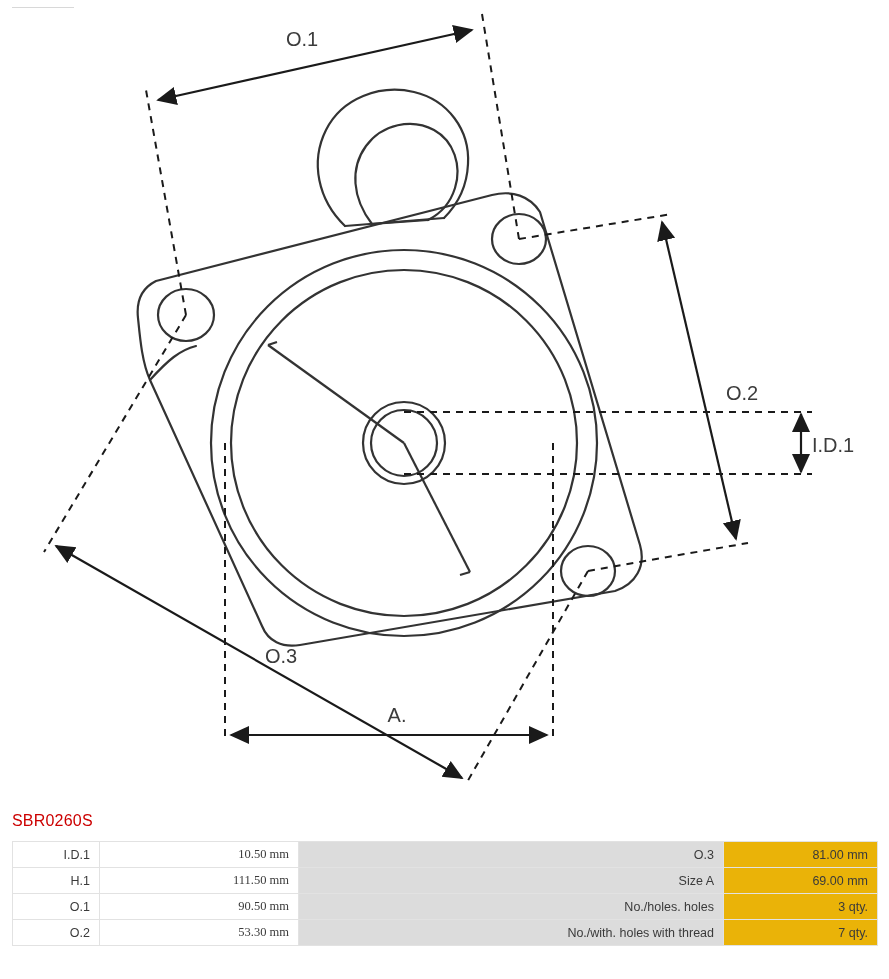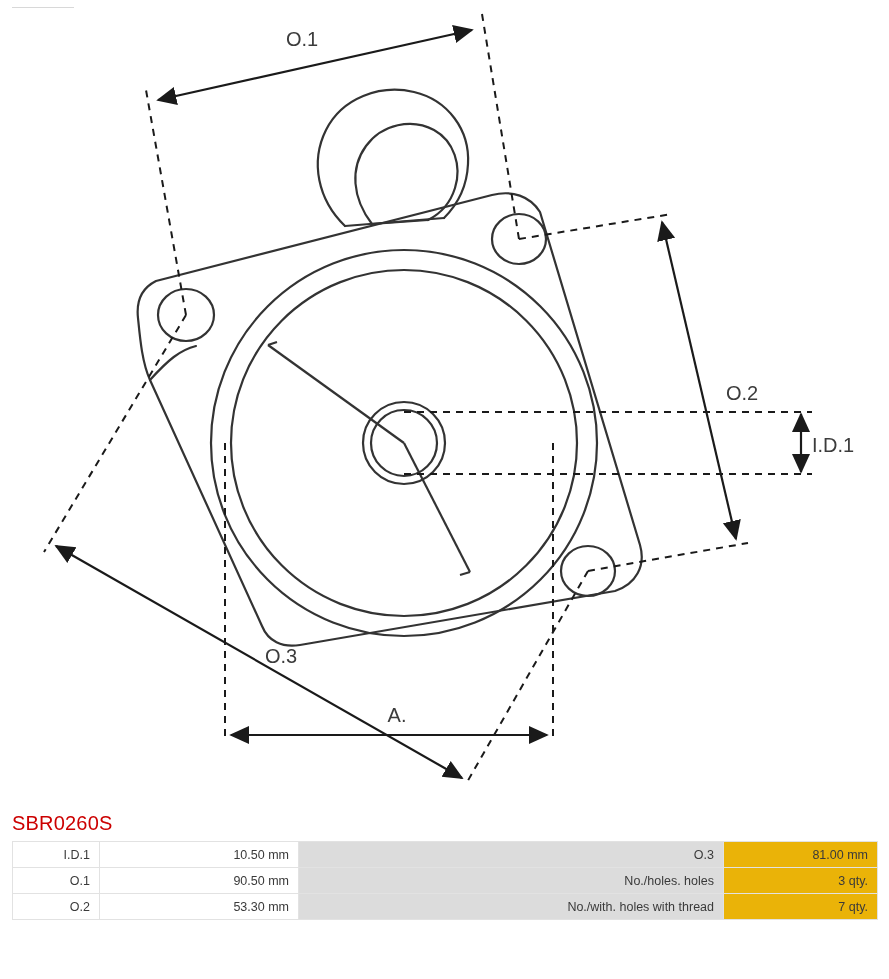--- a/index.html
+++ b/index.html
@@ -38,21 +38,21 @@
     height: 800px;
   }
   #drawing svg {
     display: block;
   }
   
   .part-number {
     position: absolute;
     left: 12px;
     top: 812px;
-    font-size: 20px;
+    font-size: 16px;
     color: #cc0000;
     letter-spacing: 0.2px;
   }
   
   .spec-table {
     position: absolute;
     left: 12px;
     top: 841px;
     width: 866px;
     border-collapse: collapse;
@@ -67,20 +67,21 @@
   }
   .spec-table td.lbl-left {
     width: 68px;
     text-align: right;
     background: #ffffff;
   }
   .spec-table td.val-left {
     width: 180px;
     text-align: right;
     background: #ffffff;
+    font-family: Liberation Serif, serif;
   }
   .spec-table td.lbl-right {
     text-align: right;
     background: #dcdcdc;
   }
   .spec-table td.val-right {
     width: 135px;
     text-align: right;
     background: #eab308;
   }
@@ -196,20 +197,26 @@
 
   <table class="spec-table">
     <tbody>
       <tr>
         <td class="lbl-left">I.D.1</td>
         <td class="val-left">10.50 mm</td>
         <td class="lbl-right">O.3</td>
         <td class="val-right">81.00 mm</td>
       </tr>
       <tr>
+        <td class="lbl-left">H.1</td>
+        <td class="val-left">111.50 mm</td>
+        <td class="lbl-right">Size A</td>
+        <td class="val-right">69.00 mm</td>
+      </tr>
+      <tr>
         <td class="lbl-left">O.1</td>
         <td class="val-left">90.50 mm</td>
         <td class="lbl-right">No./holes. holes</td>
         <td class="val-right">3 qty.</td>
       </tr>
       <tr>
         <td class="lbl-left">O.2</td>
         <td class="val-left">53.30 mm</td>
         <td class="lbl-right">No./with. holes with thread</td>
         <td class="val-right">7 qty.</td>

